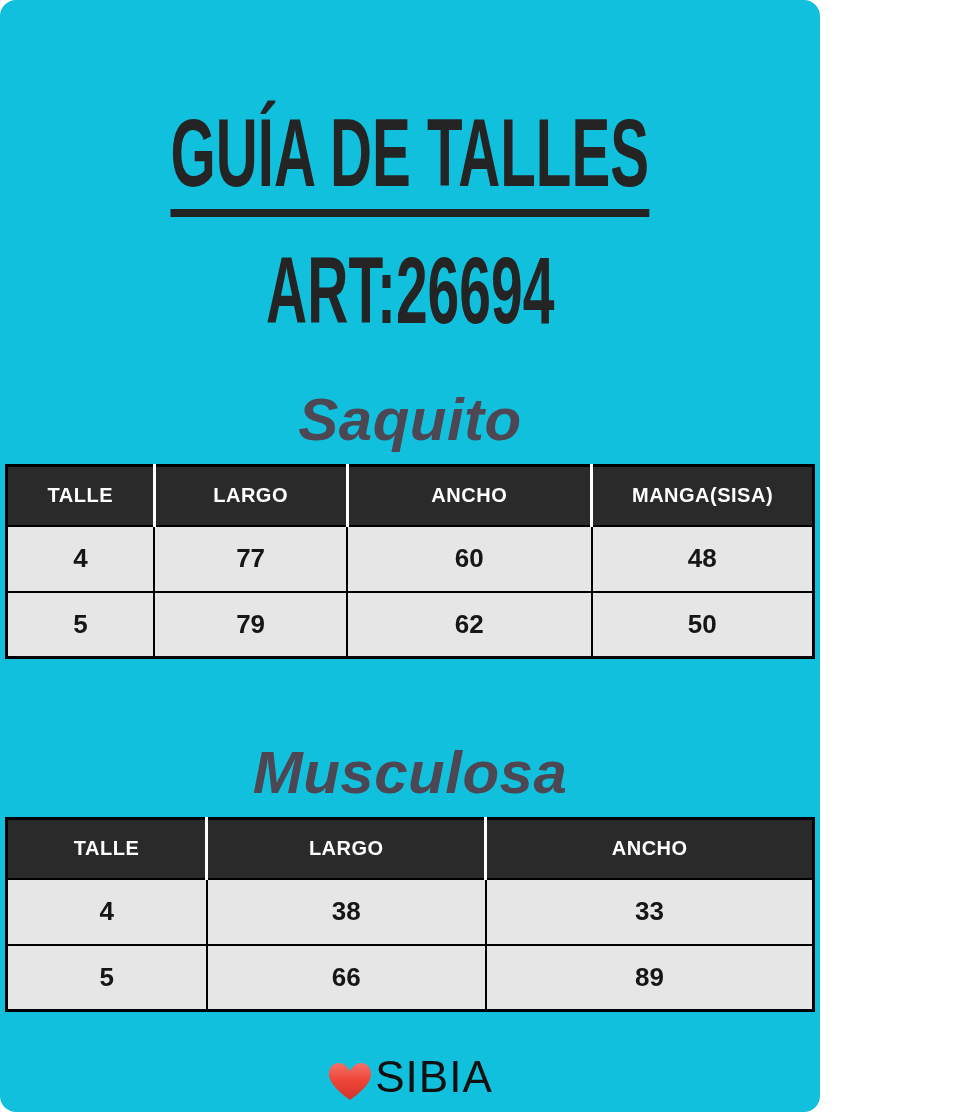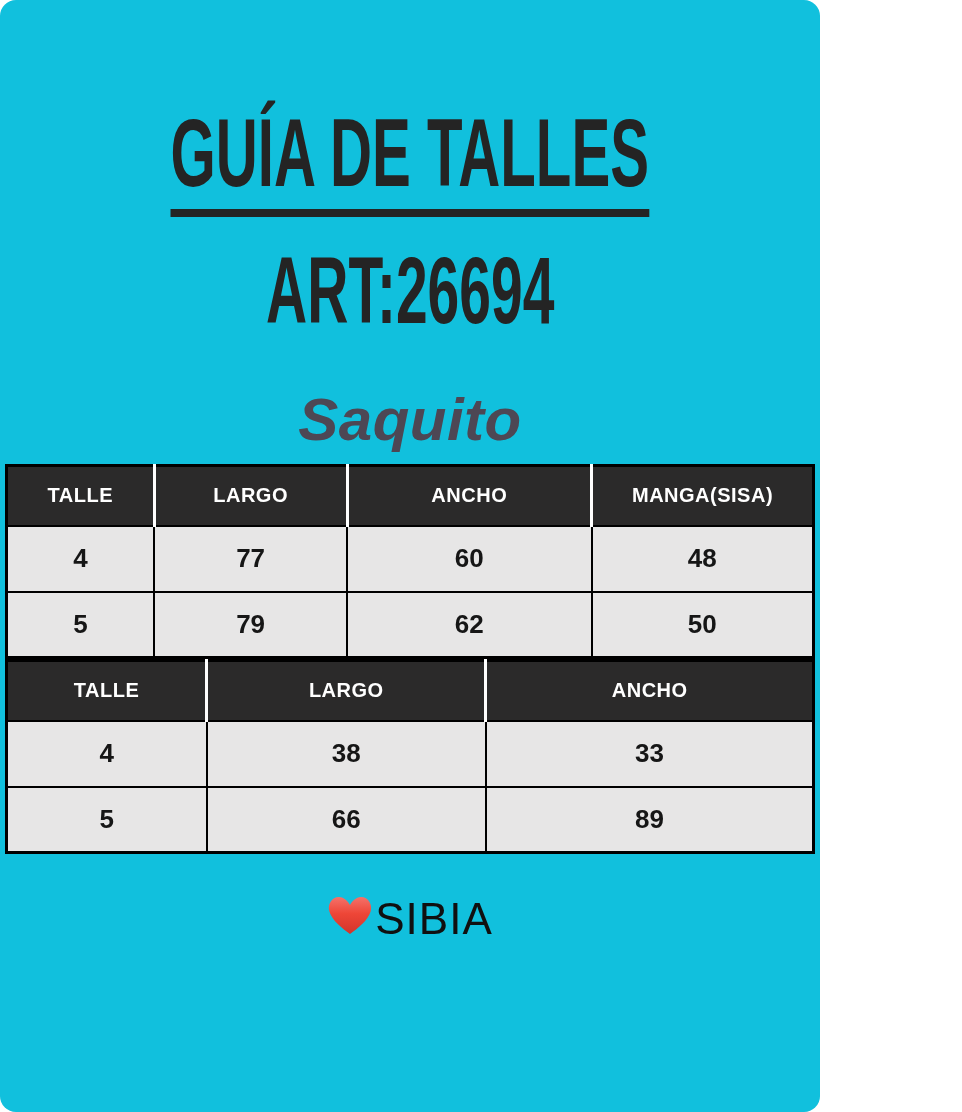--- a/index.html
+++ b/index.html
@@ -79,21 +79,21 @@
     height:66px;
     background:var(--table-row-bg);
     color:var(--table-row-text);
     font-size:26px;
     font-weight:bold;
     text-align:center;
     border:2px solid var(--table-border);
   }
   .footer{
     margin-top:40px;
-    display:flex;align-items:flex-start;justify-content:center;
+    display:flex;align-items:flex-end;justify-content:center;
     gap:2px;
   }
   .heart{width:46px;height:42px;display:block;}
   .brand-text{
     font-size:44px;
     font-weight:400;
     color:#101010;
     letter-spacing:1px;
   }
 </style>
@@ -132,20 +132,21 @@
         </tr>
         <tr>
           <td>5</td>
           <td>79</td>
           <td>62</td>
           <td>50</td>
         </tr>
       </tbody>
   </table>
 
+  <h3 class="section-heading second">Musculosa</h3>
 
   <table class="size-table">
     <colgroup>
       <col style="width:24.8%">
         <col style="width:34.6%">
         <col style="width:40.6%">
     </colgroup>
     <thead>
         <tr>
           <th>TALLE</th>

